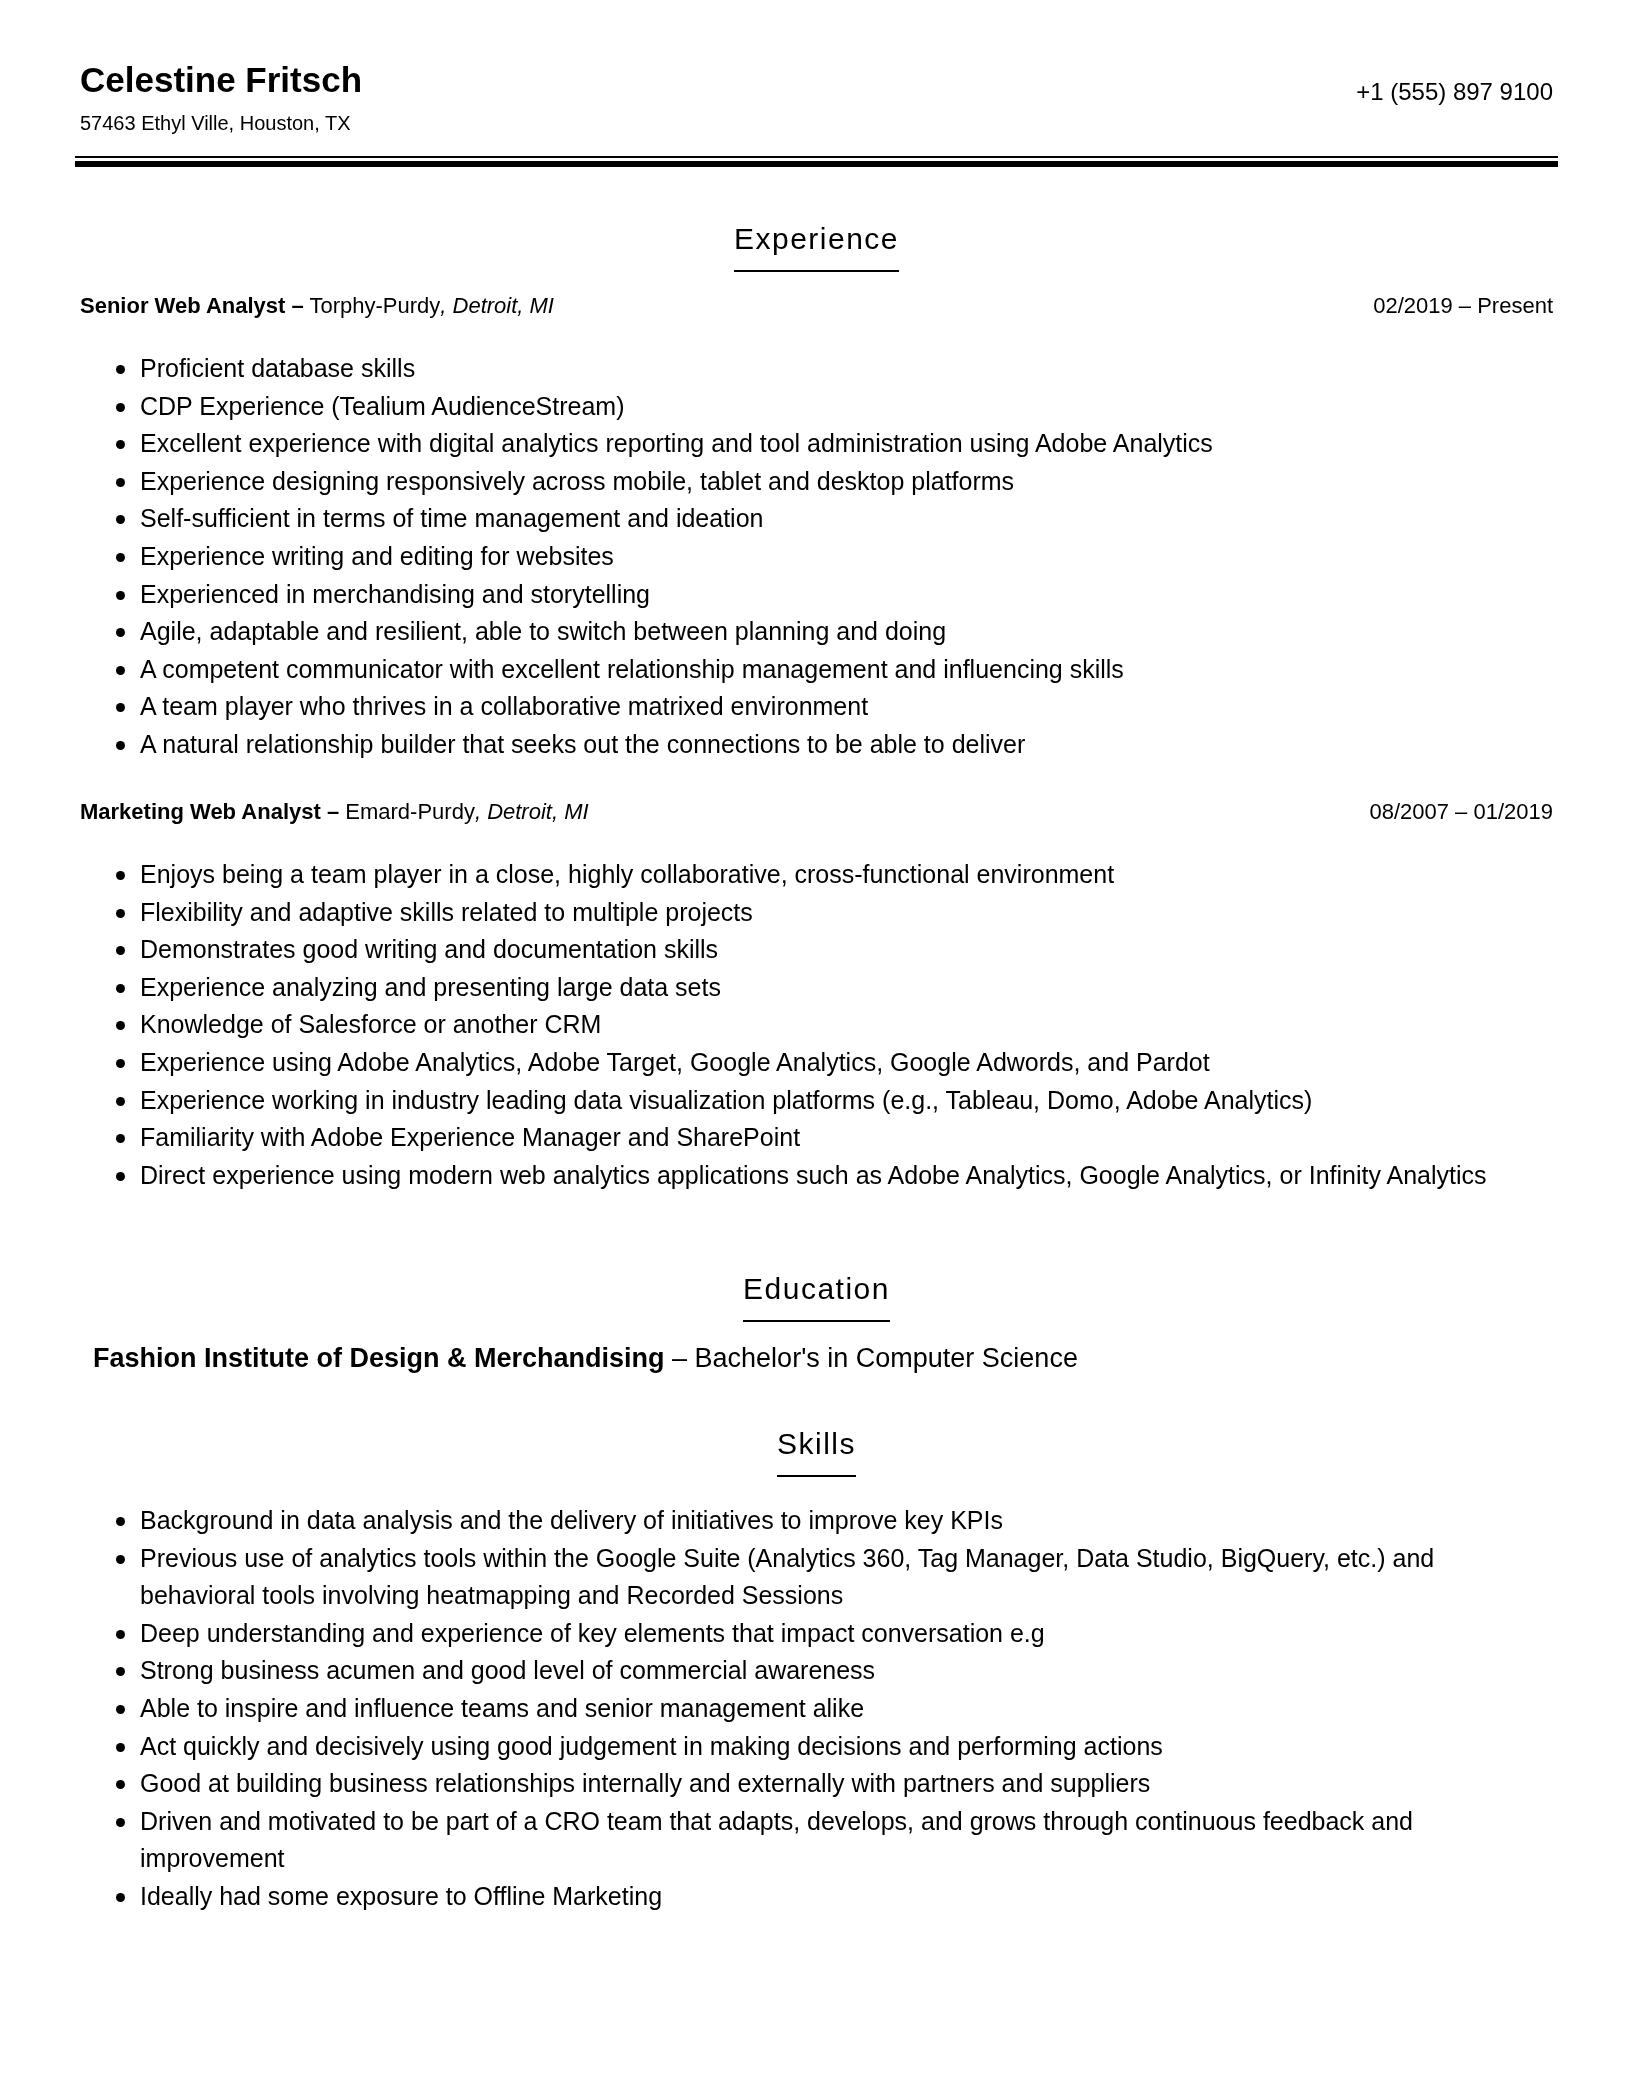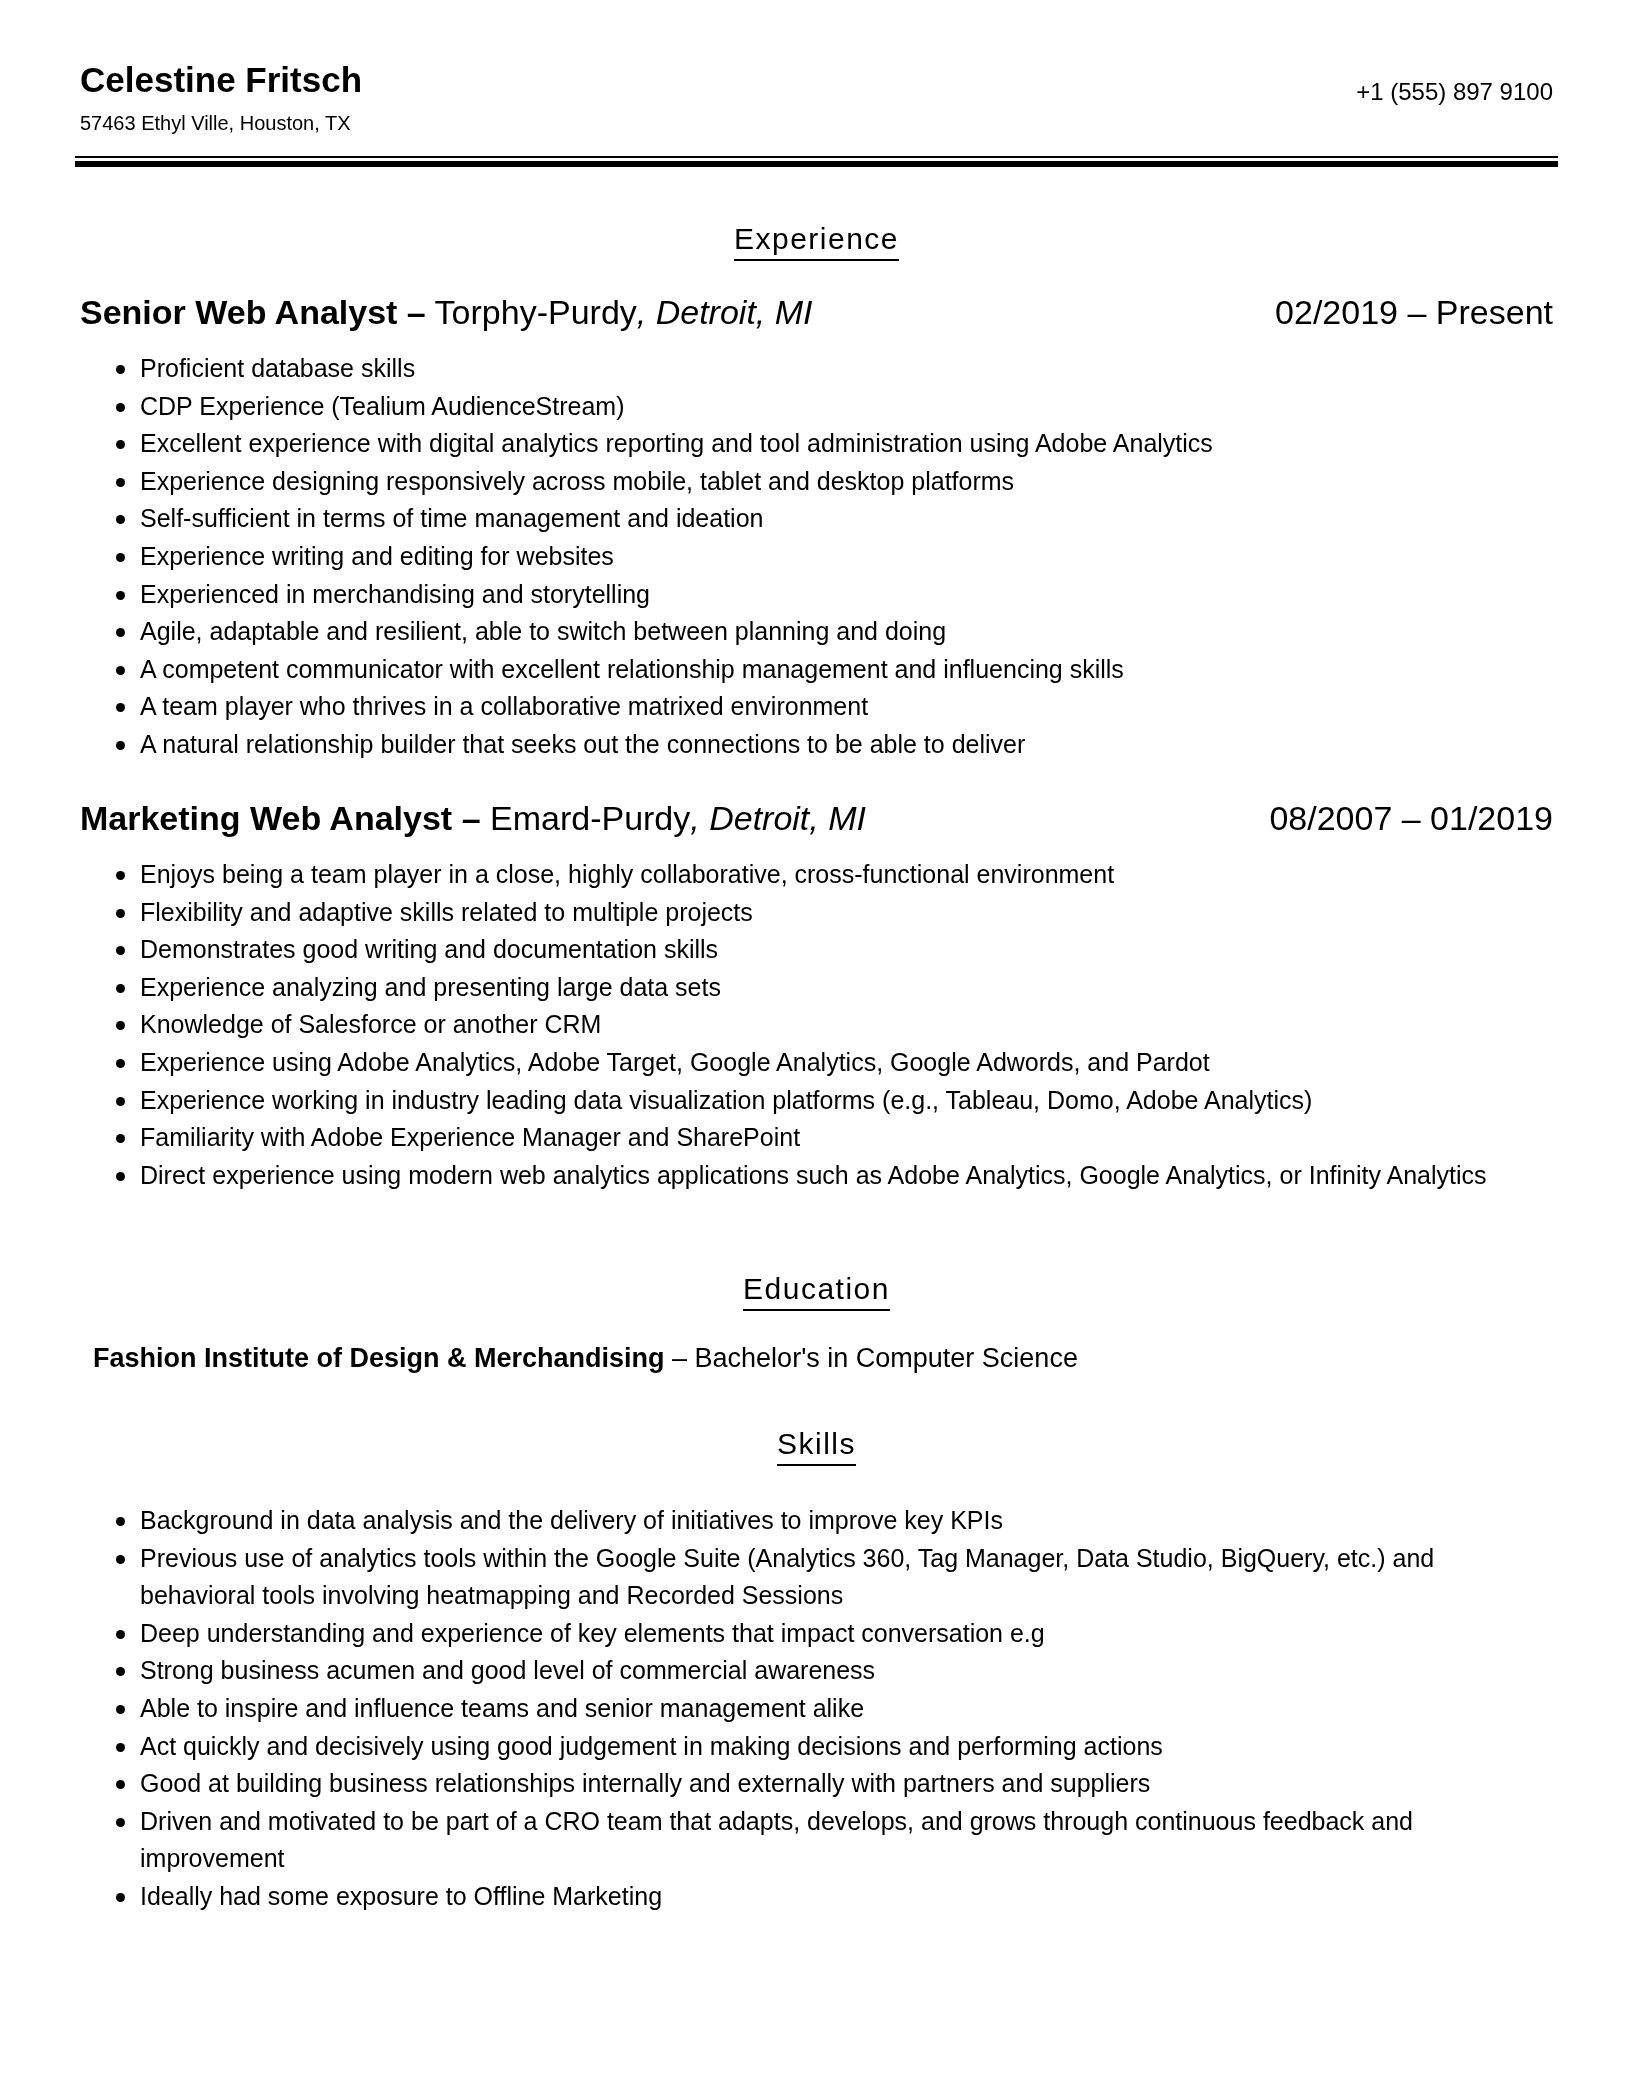--- a/index.html
+++ b/index.html
@@ -12,23 +12,23 @@
   .name { position: absolute; left: 0; top: 0; font-size: 35px; font-weight: bold; letter-spacing: 0px; }
   .address { position: absolute; left: 0; top: 52px; font-size: 20px; }
   .phone { position: absolute; right: 0; top: 18px; font-size: 24px; }
   .rule-thin { position: absolute; left: -5px; width: 1483px; top: 156px; height: 2px; background: #000; }
   .rule-thick { position: absolute; left: -5px; width: 1483px; top: 161px; height: 6px; background: #000; }
 
   .section-title {
     position: absolute; left: 0; width: 1473px; text-align: center;
     font-size: 30px; letter-spacing: 1.5px;
   }
-  .section-title span { display: inline-block; border-bottom: 2px solid #000; padding-bottom: 3px; }
+  .section-title span { display: inline-block; border-bottom: 2px solid #000; padding-bottom: 14px; }
 
-  .job-header { position: absolute; left: 0; width: 1473px; font-size: 34px; height: 36px; }
+  .job-header { position: absolute; left: 0; width: 1473px; font-size: 22px; height: 36px; }
   .job-title { font-weight: bold; }
   .job-loc { font-style: italic; }
   .job-date { position: absolute; right: 0; top: 0; }
 
   ul.bullets {
     position: absolute; left: 0; width: 1420px; margin: 14px; padding: 0; list-style: none;
     font-size: 25px; line-height: 37.6px;
   }
   ul.bullets li { position: relative; padding-left: 46px; }
   ul.bullets li::before {

